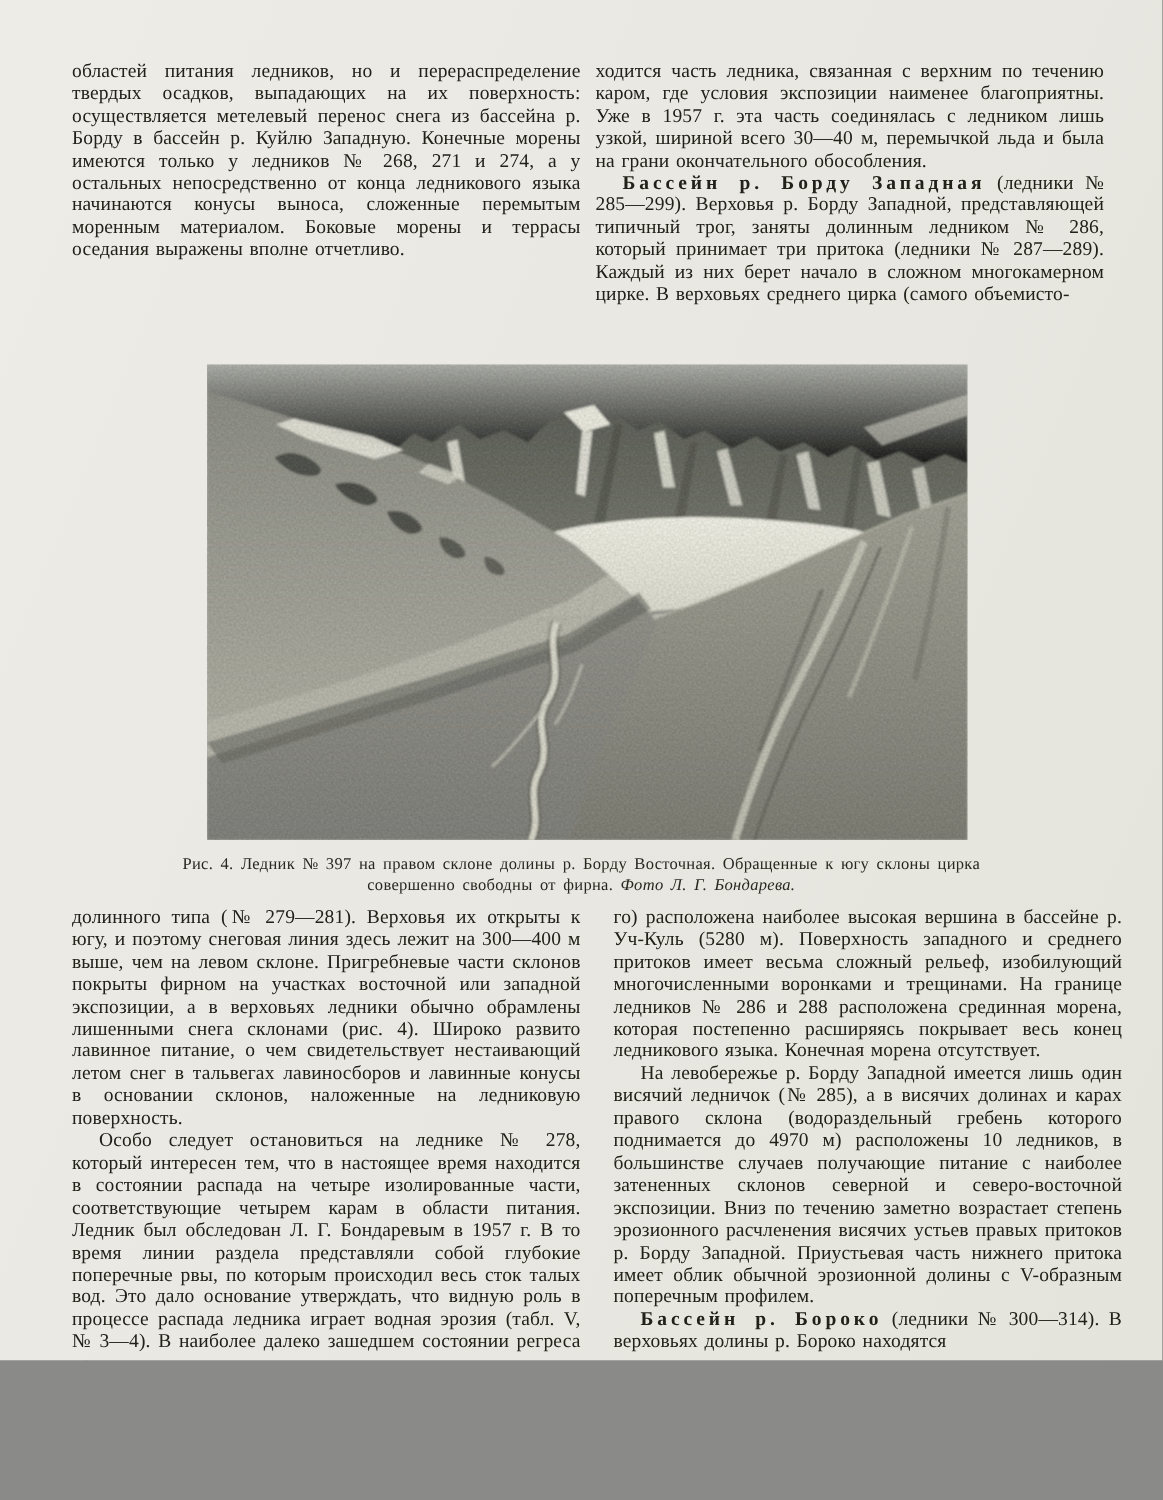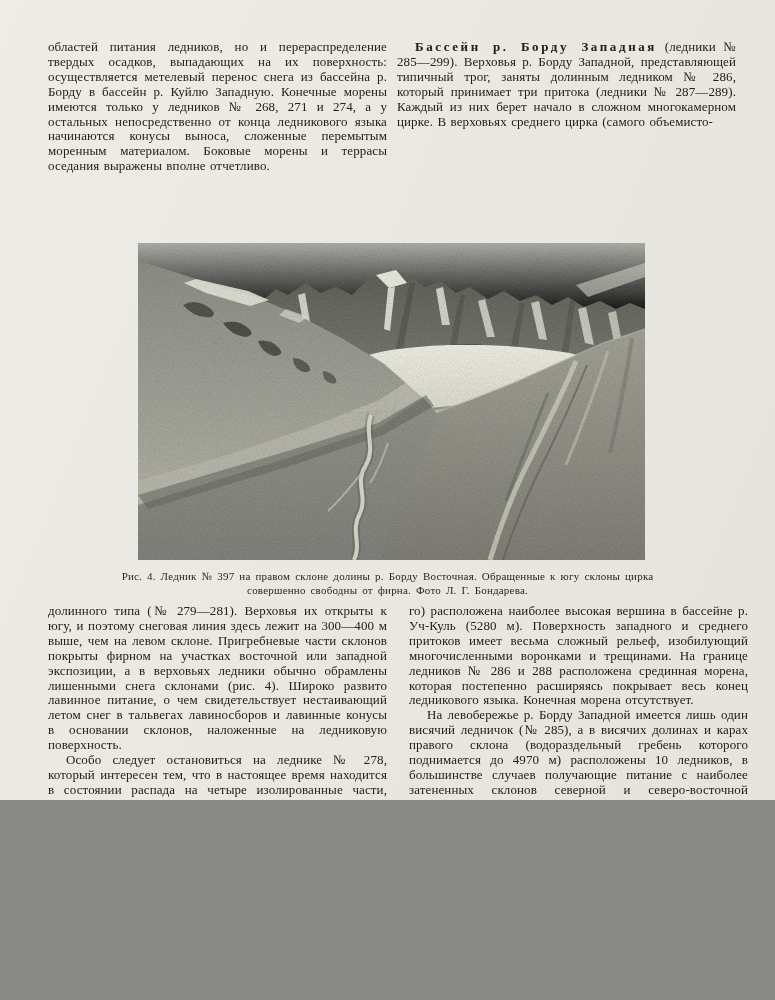--- a/index.html
+++ b/index.html
@@ -1,17 +1,17 @@
 <!DOCTYPE html>
 <html><head>
 <meta charset="utf-8">
 <style>
   html,body{margin:0;padding:0;background:#8a8a88;}
   .page{
-    position:relative;width:775px;height:800px;overflow:hidden;
+    position:relative;width:775px;height:907px;overflow:hidden;
     background:linear-gradient(112deg,#edece7 0%,#e9e8e2 45%,#e4e3dc 100%);
     font-family:"Liberation Serif","DejaVu Serif",serif;
     color:#232019;
   }
   .col{
     position:absolute;width:339px;
     font-size:13px;line-height:14.9px;
     text-align:justify;letter-spacing:0.1px;word-spacing:1px;
   }
   .col p{margin:0;}
@@ -24,40 +24,41 @@
   .figure{
     position:absolute;left:138px;top:243px;width:507px;height:317px;
     background:#bdbdb5;
   }
   .figure svg{display:block;width:507px;height:317px;}
   .caption{
     position:absolute;left:95px;top:570px;width:585px;
     font-size:11px;line-height:13.5px;text-align:center;
     letter-spacing:0.2px;word-spacing:2px;color:#2a2720;
   }
-  .caption .credit{}
+  .caption .credit{font-style:italic;}
   .footer-left{
     position:absolute;left:66px;top:950px;
     font-size:10.5px;font-weight:bold;letter-spacing:0.4px;color:#2a2720;margin-left:31px;
   }
   .footer-left .order-label{margin-left:16px;}
   .page-number{
     position:absolute;right:40px;top:949px;
     font-size:11.5px;font-weight:bold;color:#2a2720;
   }
 </style>
 </head>
 <body>
 
 <div class="page">
 
   <div class="col" id="col-top-left">
       <p class="para">областей питания ледников, но и перераспределение твердых осадков, выпадающих на их поверхность: осуществляется метелевый перенос снега из бассейна р. Борду в бассейн р. Куйлю Западную. Конечные морены имеются только у ледников № 268, 271 и 274, а у остальных непосредственно от конца ледникового языка начинаются конусы выноса, сложенные перемытым моренным материалом. Боковые морены и террасы оседания выражены вполне отчетливо.</p>
     </div>
   <div class="col" id="col-top-right">
+      <p class="para">ходится часть ледника, связанная с верхним по течению каром, где условия экспозиции наименее благоприятны. Уже в 1957 г. эта часть соединялась с ледником лишь узкой, шириной всего 30—40 м, перемычкой льда и была на грани окончательного обособления.</p>
       <p class="para indent"><span class="lead-spaced">Бассейн р. Борду Западная</span> (ледники № 285—299). Верховья р. Борду Западной, представляющей типичный трог, заняты долинным ледником № 286, который принимает три притока (ледники № 287—289). Каждый из них берет начало в сложном многокамерном цирке. В верховьях среднего цирка (самого объемисто-</p>
     </div>
 
   <div class="figure">
     <svg viewBox="0 0 507 317">
       <defs>
         <linearGradient id="sky" x1="0" y1="0" x2="0" y2="1">
           <stop offset="0" stop-color="#adafa8"></stop>
           <stop offset="0.55" stop-color="#c6c7bе"></stop>
           <stop offset="0.55" stop-color="#c6c7be"></stop>

